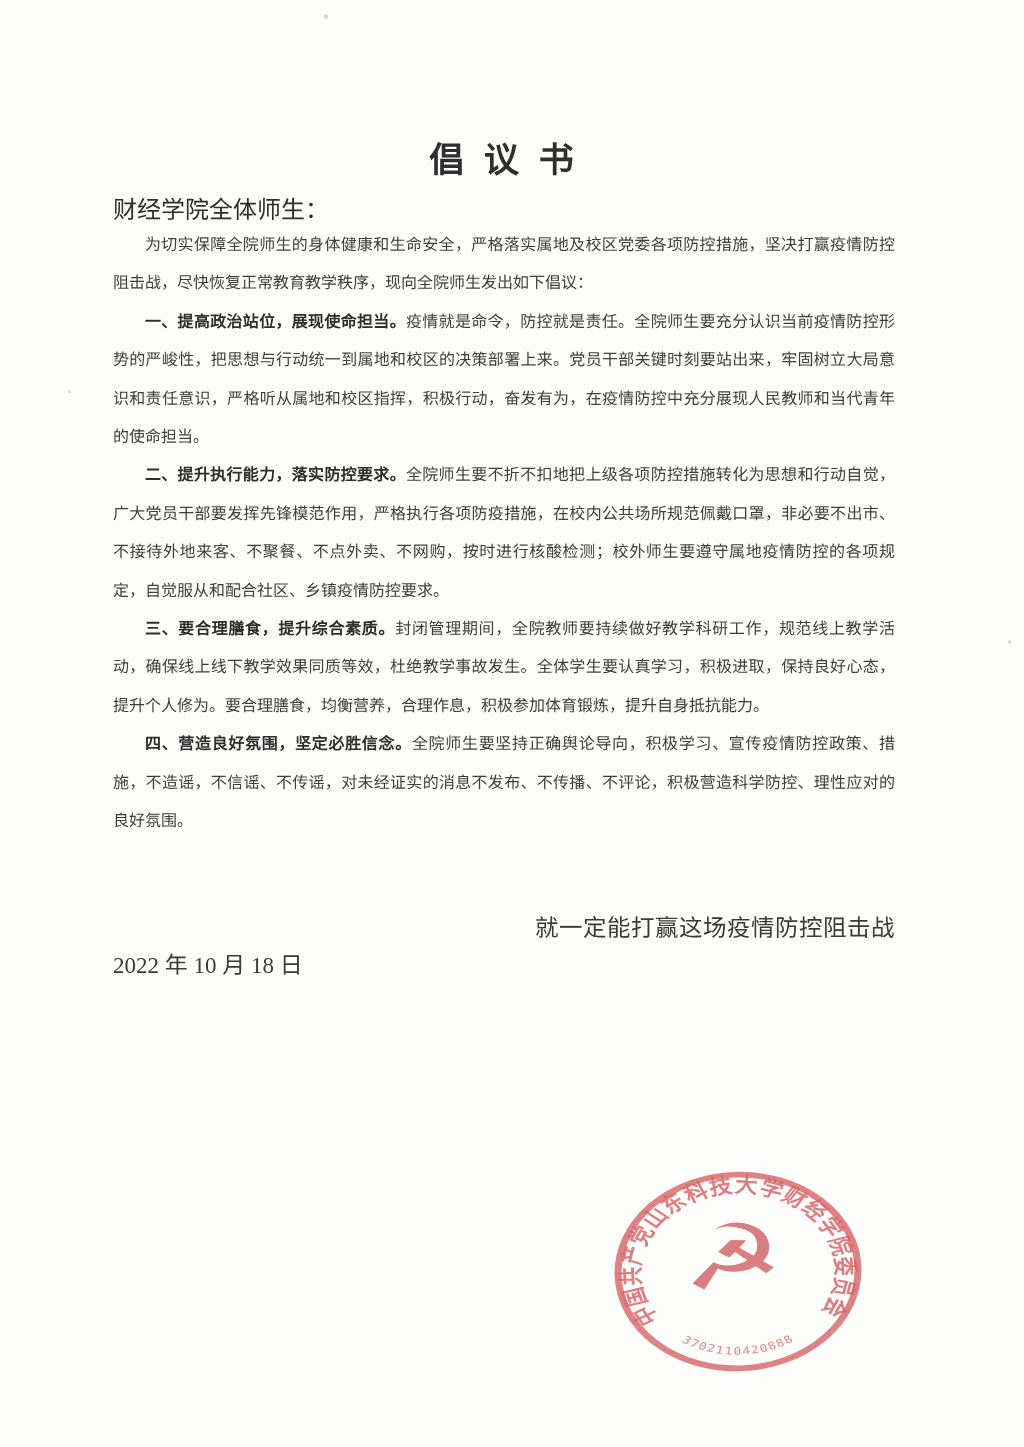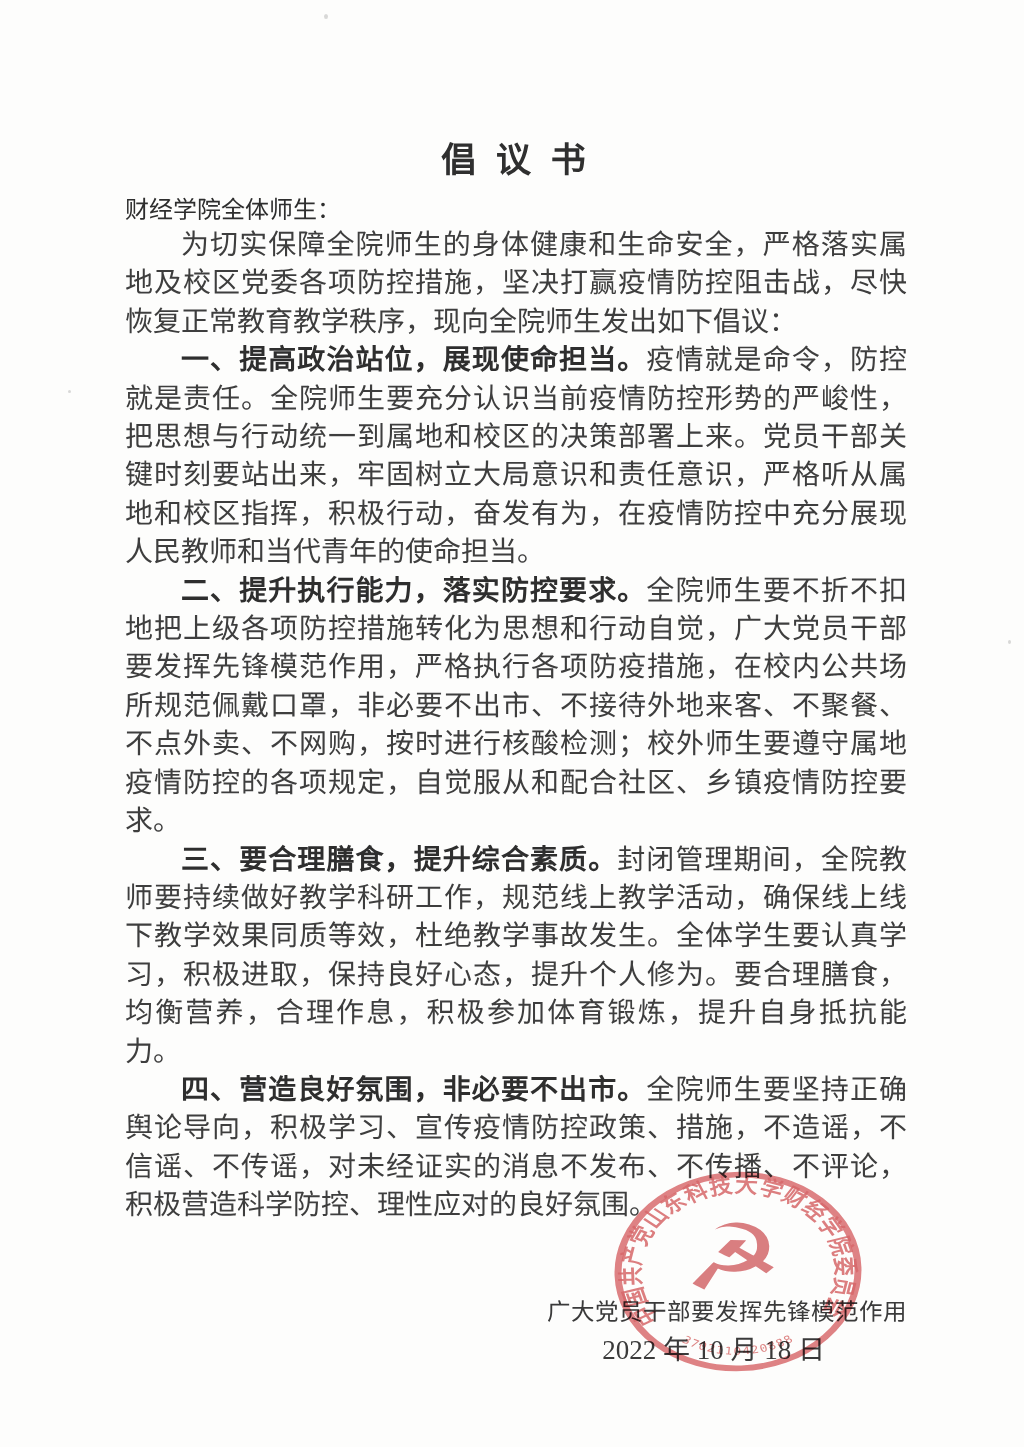--- a/index.html
+++ b/index.html
@@ -10,21 +10,21 @@
   }
   .page{
     position:relative;
     width:1024px;height:1447px;
     background:#fdfdfc;
     overflow:hidden;
     color:#3e3e3e;
   }
   .content{
     position:absolute;
-    left:125px;top:0;
+    left:113px;top:0;
     width:782px;
   }
   .doc-title{
     margin:138px 0 0 0;
     text-align:center;
     font-family:"Liberation Sans","DejaVu Sans",sans-serif;
     font-weight:bold;
     font-size:35px;
     line-height:44px;
     letter-spacing:5px;
@@ -33,43 +33,42 @@
   .salutation{
     margin-top:12px;
     font-family:"Liberation Sans","DejaVu Sans",sans-serif;
     font-weight:normal;
     font-size:24px;
     line-height:32px;
     color:#2e2e2e;
   }
   .body-text p{
     margin:0;
-    font-size:28px;
+    font-size:16px;
     line-height:38.4px;
     text-indent:2em;
     text-align:justify;
     color:#3e3e3e;
   }
   .body-text p b{
     font-family:"Liberation Sans","DejaVu Sans",sans-serif;
     font-weight:bold;
     color:#2e2e2e;
   }
   .signature{
     margin-top:68px;
     text-align:right;
     font-size:23.5px;
     line-height:38px;
     letter-spacing:0.5px;
     color:#3a3a3a;
   }
   .date-line{
-    text-align:right;
     padding-right:82px;
-    font-size:27px;
+    font-size:23px;
     line-height:38px;
     color:#3a3a3a;
   }
   .stamp{
     position:absolute;
     left:611px;top:1169px;
     width:254px;height:205px;
     mix-blend-mode:multiply;
     opacity:0.9;
     transform:rotate(-2deg);
@@ -105,24 +104,24 @@
 
     <h1 class="doc-title">倡 议 书</h1>
 
     <div class="salutation">财经学院全体师生：</div>
 
     <div class="body-text">
       <p><b></b><span>为切实保障全院师生的身体健康和生命安全，严格落实属地及校区党委各项防控措施，坚决打赢疫情防控阻击战，尽快恢复正常教育教学秩序，现向全院师生发出如下倡议：</span></p>
       <p><b>一、提高政治站位，展现使命担当。</b><span>疫情就是命令，防控就是责任。全院师生要充分认识当前疫情防控形势的严峻性，把思想与行动统一到属地和校区的决策部署上来。党员干部关键时刻要站出来，牢固树立大局意识和责任意识，严格听从属地和校区指挥，积极行动，奋发有为，在疫情防控中充分展现人民教师和当代青年的使命担当。</span></p>
       <p><b>二、提升执行能力，落实防控要求。</b><span>全院师生要不折不扣地把上级各项防控措施转化为思想和行动自觉，广大党员干部要发挥先锋模范作用，严格执行各项防疫措施，在校内公共场所规范佩戴口罩，非必要不出市、不接待外地来客、不聚餐、不点外卖、不网购，按时进行核酸检测；校外师生要遵守属地疫情防控的各项规定，自觉服从和配合社区、乡镇疫情防控要求。</span></p>
       <p><b>三、要合理膳食，提升综合素质。</b><span>封闭管理期间，全院教师要持续做好教学科研工作，规范线上教学活动，确保线上线下教学效果同质等效，杜绝教学事故发生。全体学生要认真学习，积极进取，保持良好心态，提升个人修为。要合理膳食，均衡营养，合理作息，积极参加体育锻炼，提升自身抵抗能力。</span></p>
-      <p><b>四、营造良好氛围，非必要不出市。</b><span>全院师生要坚持正确舆论导向，积极学习、宣传疫情防控政策、措施，不造谣，不信谣、不传谣，对未经证实的消息不发布、不传播、不评论，积极营造科学防控、理性应对的良好氛围。</span></p>
+      <p><b>四、营造良好氛围，坚定必胜信念。</b><span>全院师生要坚持正确舆论导向，积极学习、宣传疫情防控政策、措施，不造谣，不信谣、不传谣，对未经证实的消息不发布、不传播、不评论，积极营造科学防控、理性应对的良好氛围。</span></p>
     </div>
 
-    <div class="signature">广大党员干部要发挥先锋模范作用</div>
+    <div class="signature">就一定能打赢这场疫情防控阻击战</div>
     <div class="date-line">2022 年 10 月 18 日</div>
 
   </div>
 
   <div class="stamp">
     <svg viewBox="0 0 254 254" preserveAspectRatio="none">
       <defs>
         <path id="arcTop" d="M 46.7 183.2 A 98 98 0 1 1 207.3 183.2" fill="none"></path>
         <path id="arcBottom" d="M 67.9 211.4 A 103 103 0 0 0 186.1 211.4" fill="none"></path>
       </defs>

